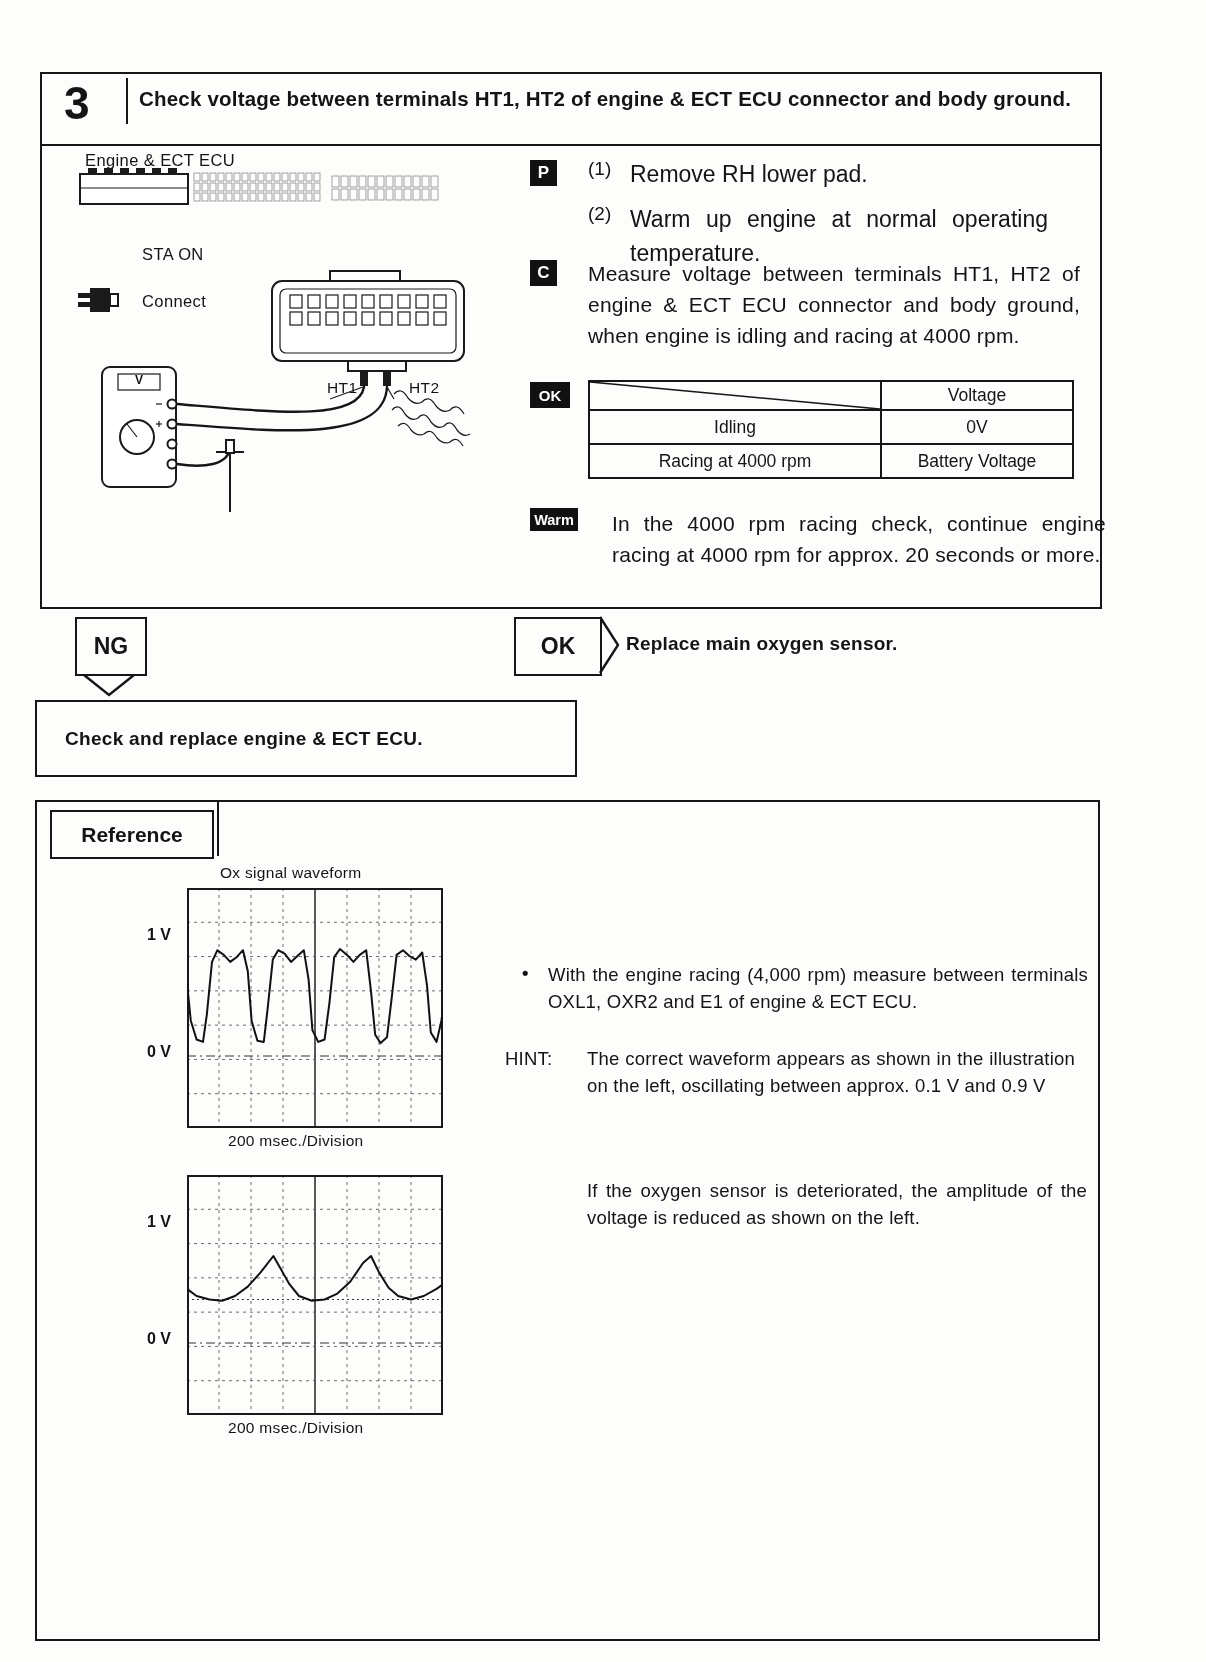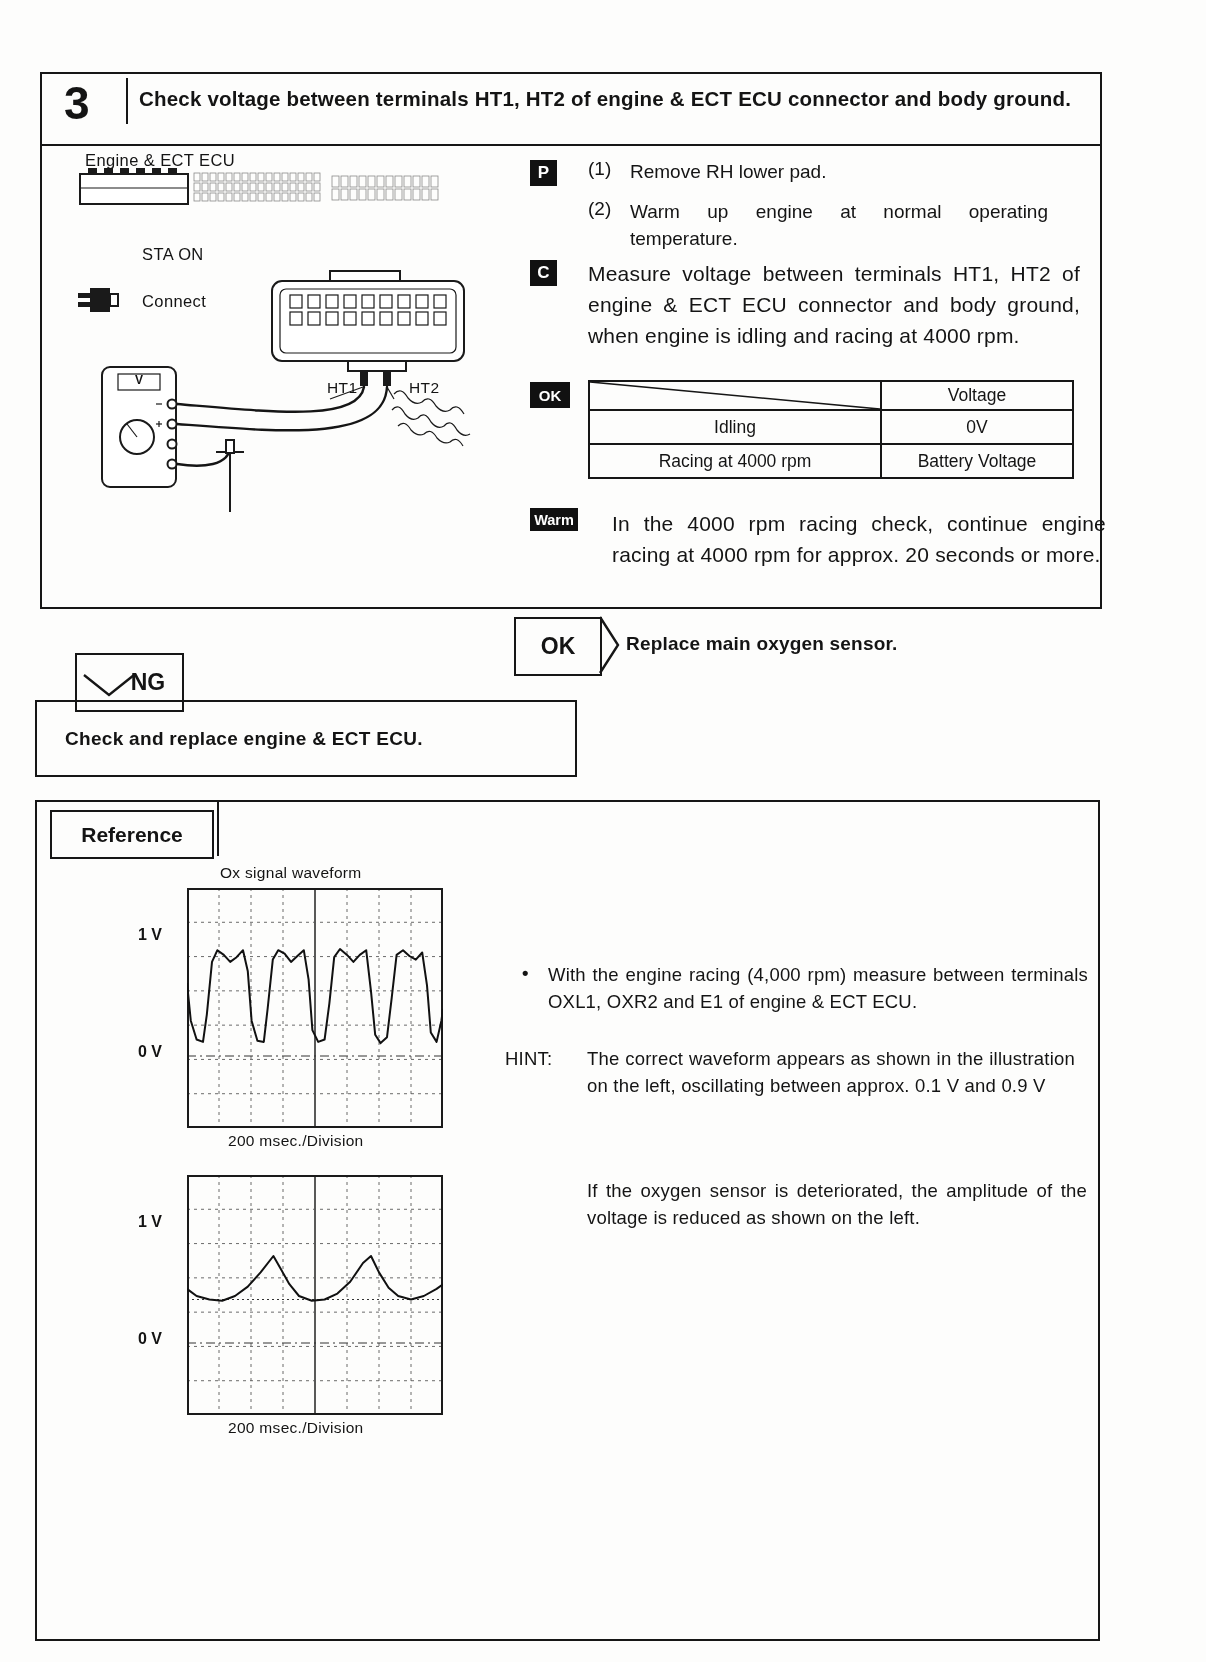--- a/index.html
+++ b/index.html
@@ -21,56 +21,56 @@
            font-size:12px;font-weight:bold;}
 
   .rblock{position:absolute;width:560px;}
   .badge{position:absolute;left:0;top:2px;width:27px;height:26px;background:#111;color:#fff;
          display:flex;align-items:center;justify-content:center;font-size:17px;font-weight:bold;}
   .badge.wide{width:40px;font-size:15px;}
   .badge.hintb{width:48px;height:23px;font-size:14.5px;top:0;}
   .rcontent{margin-left:58px;}
   .pitem{display:flex;margin-bottom:12px;}
   .pnum{width:42px;flex:none;font-size:19px;}
-  .ptext{width:418px;font-size:19px;line-height:1.45;text-align:justify;}
+  .ptext{width:418px;font-size:23px;line-height:1.45;text-align:justify;}
   .jtext{margin:0;font-size:21px;line-height:1.48;text-align:justify;letter-spacing:0.2px;}
   .c-width{width:492px;}
   .hint-width{width:494px;margin-left:24px;}
 
   .result-table{border-collapse:collapse;table-layout:fixed;width:486px;}
   .result-table td{border:2px solid #161616;text-align:center;font-size:17.5px;padding:0;}
   .result-table .col1{width:290px;}
   .result-table .h-hdr{height:27px;}
   .result-table .h-row{height:32px;}
   .corner{position:relative;}
   .corner svg{position:absolute;inset:0;width:100%;height:100%;}
   .corner line{stroke:#161616;stroke-width:1.6;vector-effect:non-scaling-stroke;}
 
   
-  .ng-box{position:absolute;left:75px;top:653px;width:68px;height:55px;border:2.5px solid #161616;
-          display:flex;align-items:center;justify-content:center;font-size:23px;font-weight:bold;padding-left:37px;}
+  .ng-box{position:absolute;left:75px;top:617px;width:68px;height:55px;border:2.5px solid #161616;
+          display:flex;align-items:center;justify-content:center;font-size:23px;font-weight:bold;}
   .ng-arrow{position:absolute;left:82px;top:674px;width:54px;height:23px;}
   .ok-box{position:absolute;left:514px;top:617px;width:84px;height:55px;border:2.5px solid #161616;
           display:flex;align-items:center;justify-content:center;font-size:23px;font-weight:bold;}
   .ok-chevron{position:absolute;left:599px;top:616px;width:22px;height:58px;}
   .flow-line{fill:none;stroke:#161616;stroke-width:2.4;}
   .ok-action{position:absolute;left:626px;top:633px;font-size:19px;font-weight:bold;letter-spacing:0.2px;}
   .ng-action-box{position:absolute;left:35px;top:700px;width:538px;height:73px;border:2.5px solid #161616;
                  display:flex;align-items:center;}
   .ng-action-text{margin-left:28px;font-size:19px;font-weight:bold;letter-spacing:0.3px;}
 
   
   .ref-box{position:absolute;left:35px;top:800px;width:1061px;height:837px;border:2.5px solid #161616;}
   .ref-label{position:absolute;left:13px;top:8px;width:160px;height:45px;border:2.5px solid #161616;
              display:flex;align-items:center;justify-content:center;font-size:21px;font-weight:bold;}
   .ref-divider{position:absolute;left:180px;top:0;height:54px;border-left:2px solid #161616;}
   .ref-title{position:absolute;left:198px;top:14px;margin:0;font-size:23px;font-weight:bold;letter-spacing:0.6px;}
   .wave-label{position:absolute;left:183px;top:62px;font-size:15.5px;letter-spacing:0.3px;}
   .scope{position:absolute;width:256px;height:240px;}
-  .vlab{position:absolute;width:42px;text-align:left;font-size:16px;font-weight:bold;}
+  .vlab{position:absolute;width:42px;text-align:center;font-size:16px;font-weight:bold;}
   .scope-caption{position:absolute;font-size:15.5px;letter-spacing:0.3px;}
   .bullet-para{position:absolute;left:485px;top:160px;width:566px;display:flex;}
   .bullet-char{width:26px;flex:none;font-size:18.5px;font-weight:bold;}
   .ref-text{font-size:18.5px;line-height:1.45;text-align:justify;letter-spacing:0.2px;}
   .hint-row{position:absolute;left:468px;top:244px;width:580px;display:flex;}
   .hint-label{width:82px;flex:none;font-size:18.5px;}
   .det-para{position:absolute;left:550px;top:376px;width:500px;}
 
   
   .sOut{fill:none;stroke:#1a1a1a;stroke-width:2;}

